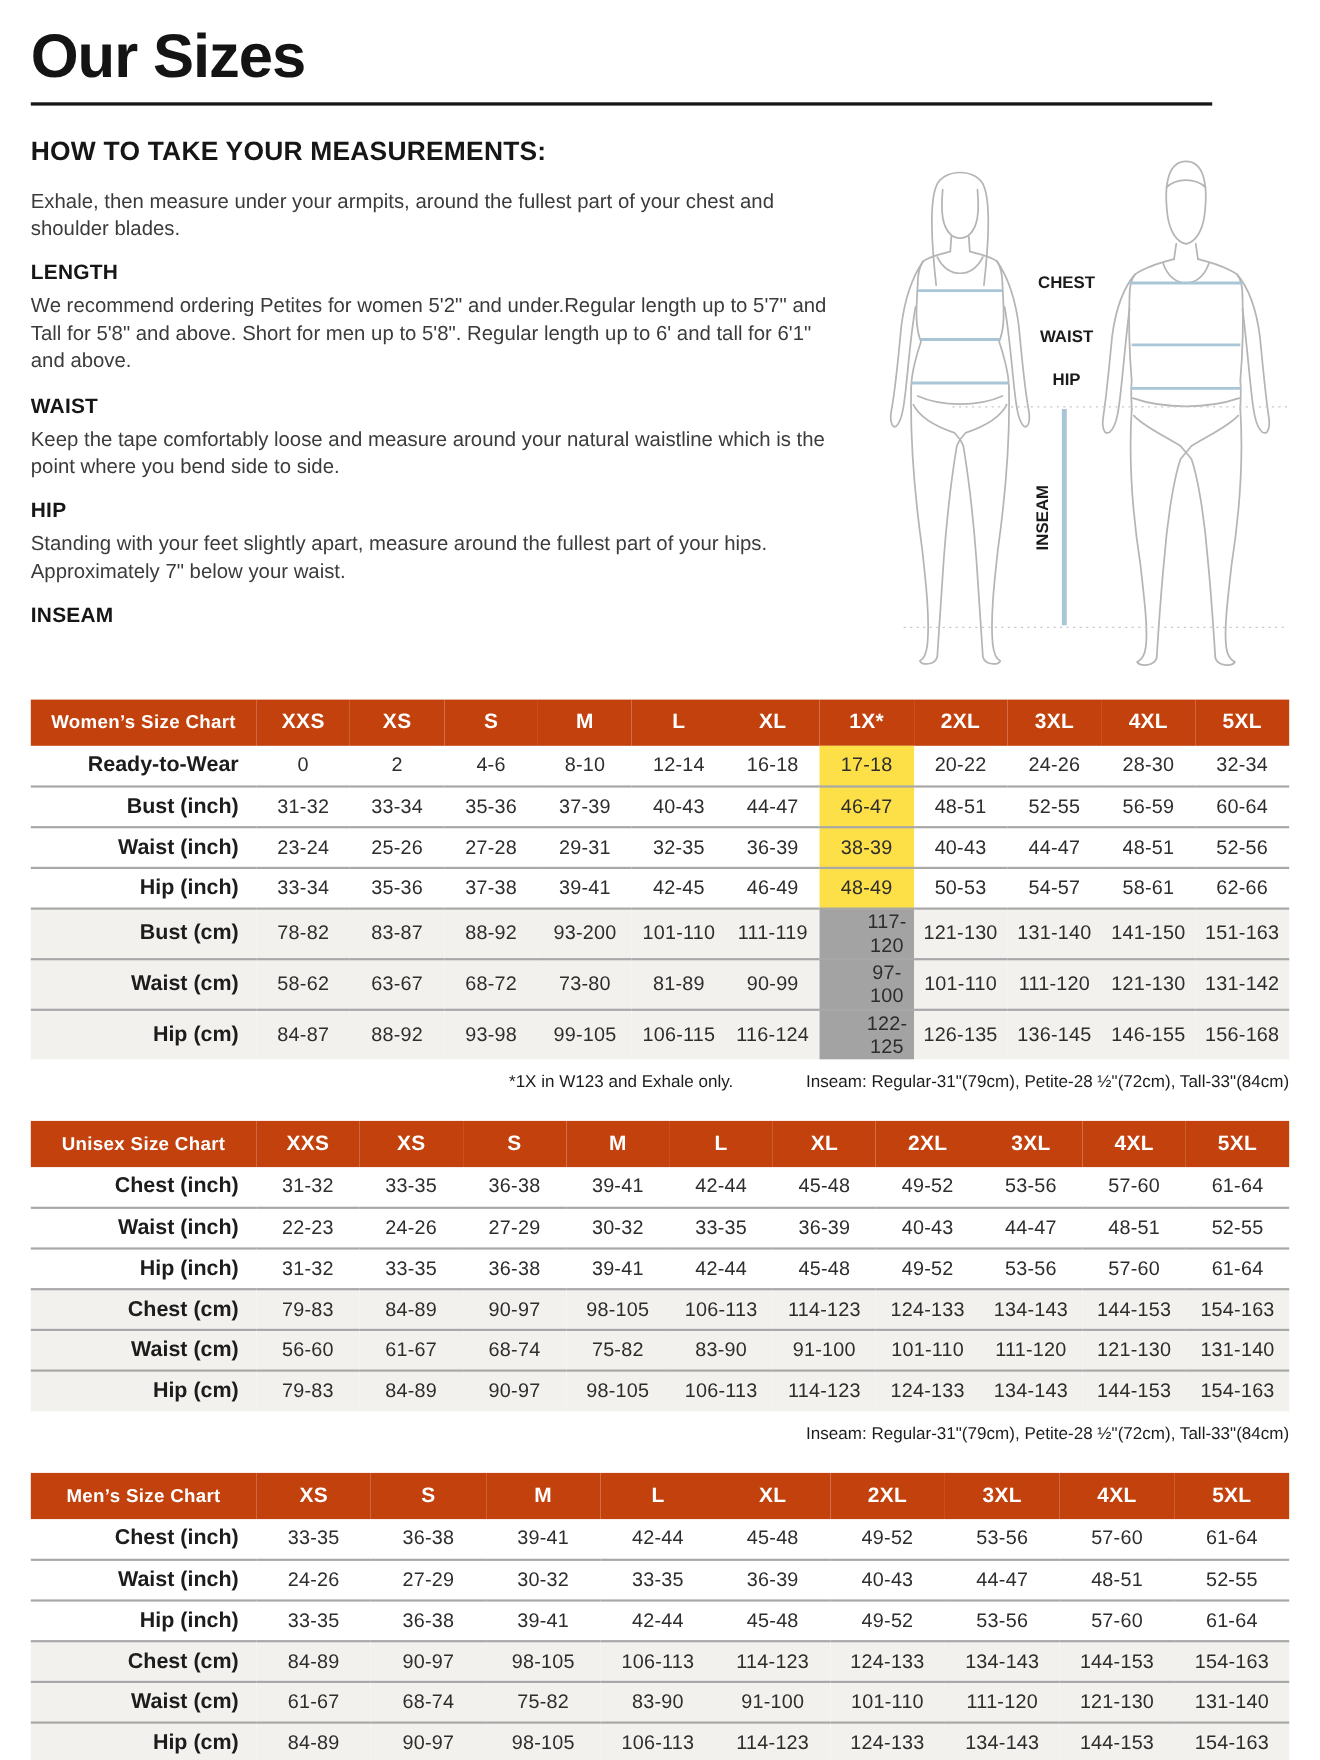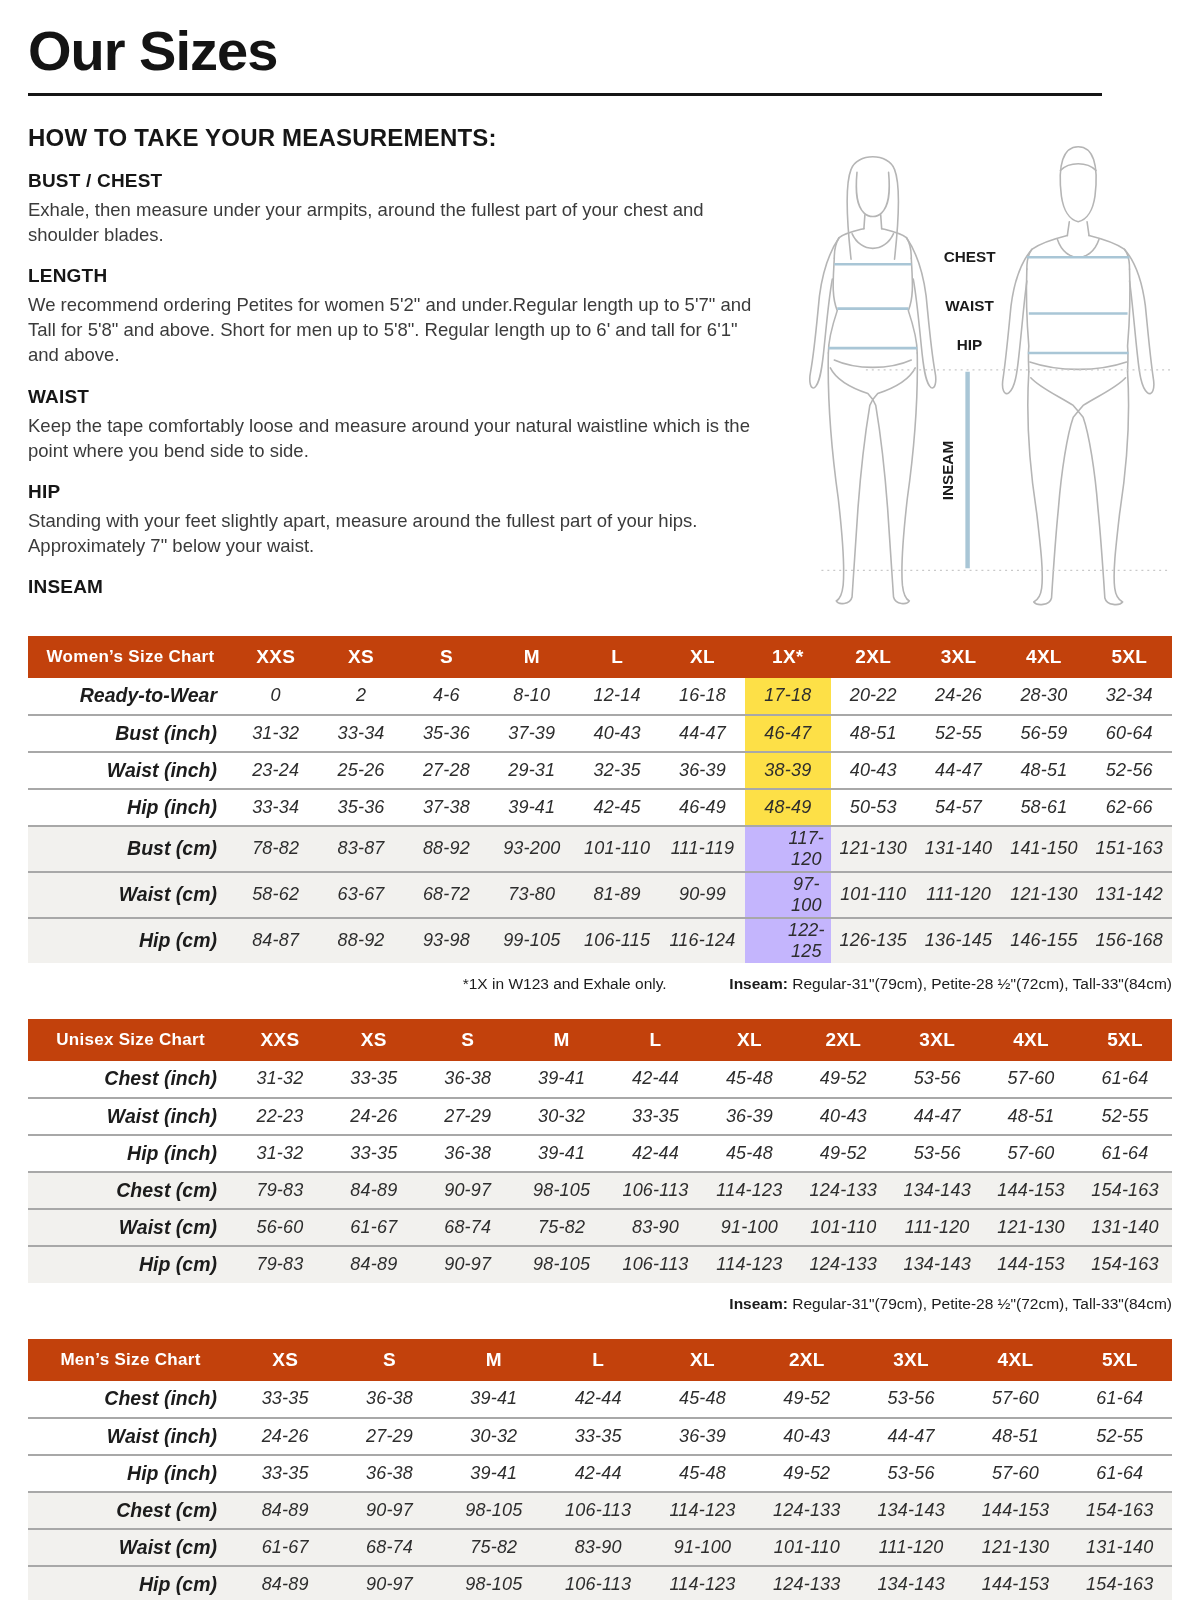--- a/index.html
+++ b/index.html
@@ -38,47 +38,46 @@
     background:#c2410c;color:#ffffff;height:40px;font-weight:700;
     font-size:19px;letter-spacing:.3px;
   }
   .size-table thead th.table-title{font-size:17px;font-weight:600;}
   .size-table tbody th{
     text-align:right;padding-right:16px;font-size:19.5px;font-weight:700;color:#1c1c1c;
   }
   .size-table tbody td{
     text-align:center;font-size:18px;color:#2d2d2d;letter-spacing:.2px;
   }
-  .size-table tbody tr{height:37px;font-style:italic;}
+  .size-table tbody tr{height:37px;}
   .size-table tbody tr + tr th,
   .size-table tbody tr + tr td{border-top:2px solid #a8a8a8;}
   .size-table tbody tr.shaded th,
   .size-table tbody tr.shaded td{background:#f2f1ee;}
   .size-table tbody td.hl{background:#fde047;}
-  .size-table tbody tr.shaded td.hl{background:#c4b5fd;padding-left:38px;}
+  .size-table tbody tr.shaded td.hl{background:#a3a3a3;padding-left:38px;}
 
   .footnote{display:flex;margin-top:12px;font-size:15.5px;color:#1c1c1c;}
   .footnote-note{margin-left:38%;}
   .footnote-inseam{margin-left:auto;}
-  .footnote-inseam b{font-weight:700;}
+  .footnote-inseam b{font-weight:400;}
 </style>
 </head>
 <body>
 
 <div class="page">
 
   <h1 class="page-title">Our Sizes</h1>
   <div class="title-rule"></div>
 
   <div class="top">
     <div class="howto">
       <p class="howto-heading">HOW TO TAKE YOUR MEASUREMENTS:</p>
 
       <div class="m-section">
-        <p class="m-heading">BUST / CHEST</p>
         <p class="m-body">Exhale, then measure under your armpits, around the fullest part of your chest and shoulder blades.</p>
       </div>
       <div class="m-section">
         <p class="m-heading">LENGTH</p>
         <p class="m-body">We recommend ordering Petites for women 5'2" and under.Regular length up to 5'7" and Tall for 5'8" and above. Short for men up to 5'8". Regular length up to 6' and tall for 6'1" and above.</p>
       </div>
       <div class="m-section">
         <p class="m-heading">WAIST</p>
         <p class="m-body">Keep the tape comfortably loose and measure around your natural waistline which is the point where you bend side to side.</p>
       </div>

